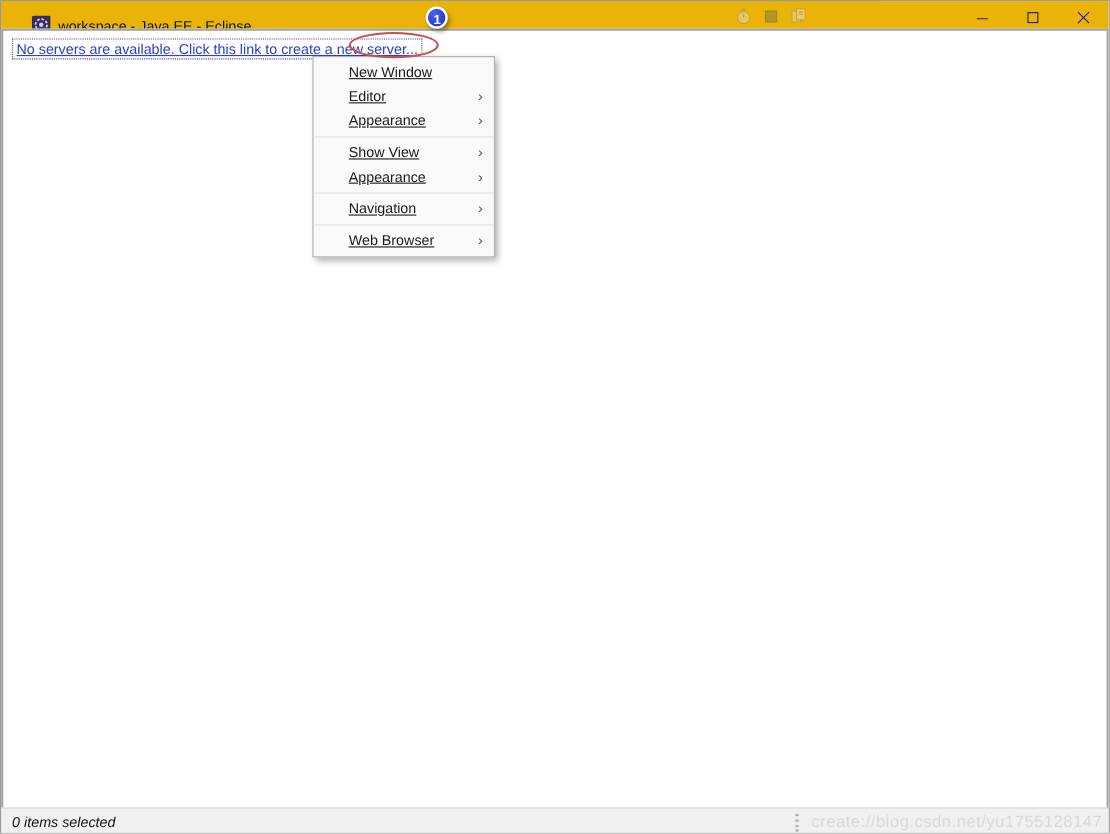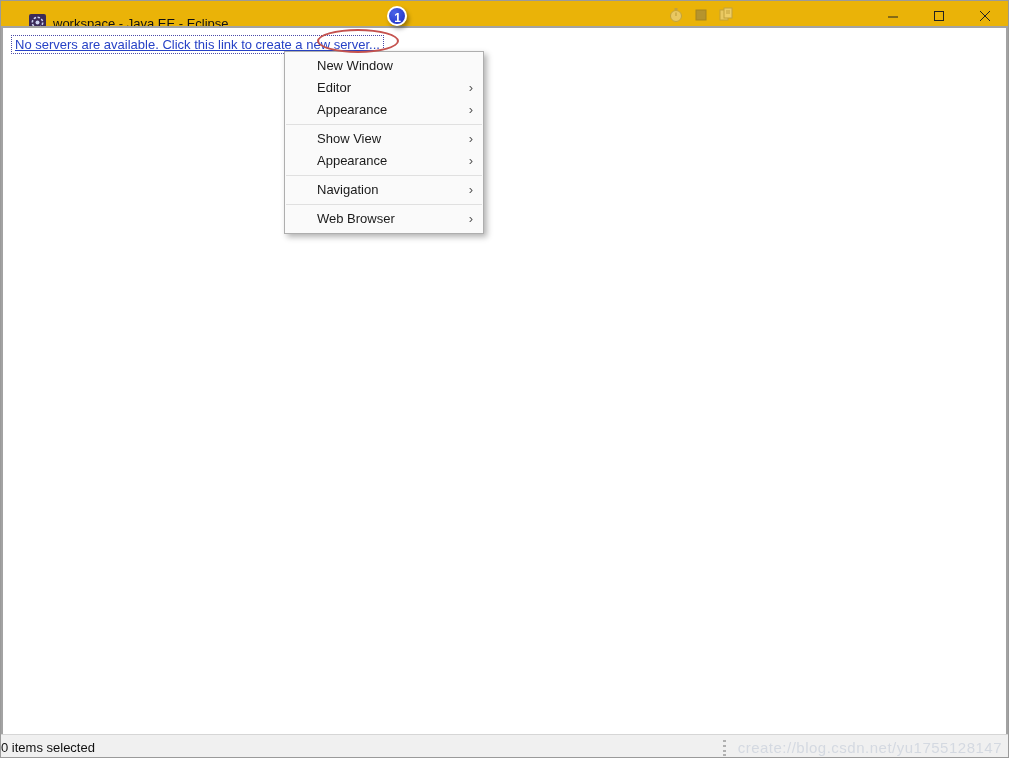--- a/index.html
+++ b/index.html
@@ -72,26 +72,26 @@
   #outline .msg { padding:8px 6px; font-size:13px; color:#111; line-height:17px; }
 
   
   #bottom { left:205px; top:545px; width:801px; height:188px; background:#f0f0f0; border:1px solid #9f9f9f; }
   #bottom .phead { border-bottom:none; }
   #bottom-content { position:absolute; left:0; top:25px; right:0; bottom:0; background:#fff; border:2px solid #a3a3a3; padding:7px 8px; }
   #servers-link { display:inline-block; color:#2742c6; text-decoration:underline; border:1px dotted #4a4aa8; padding:1px 3px; font-size:13px; }
 
   
   #statusbar { position:absolute; left:0; top:733px; width:100%; height:25px; background:#f0f0f0; border-top:1px solid #d6d6d6; display:flex; align-items:center; }
-  #status-left { font-size:13px; color:#111; }
+  #status-left { padding-left:10px; font-size:13px; color:#111;font-style:italic; }
   #status-grip { position:absolute; left:721px; top:4px; }
   #watermark { margin-left:auto; padding-right:6px; font-size:15px; color:#d4d9e1; letter-spacing:.5px; }
 
   
-  #window-menu { position:absolute; left:283px; top:50px; width:200px; background:#fafafa; border:1px solid #aeaeae; box-shadow:3px 3px 6px rgba(0,0,0,.3); z-index:50; padding:3px 0; }
+  #window-menu { position:absolute; left:283px; top:50px; width:166px; background:#fafafa; border:1px solid #aeaeae; box-shadow:3px 3px 6px rgba(0,0,0,.3); z-index:50; padding:3px 0;text-decoration:underline; }
   .ditem { position:relative; height:22px; line-height:22px; padding-left:32px; font-size:13px; color:#1a1a1a; }
   .ditem.selected { background:linear-gradient(#b4dcf8,#9ccdf0); }
   .subarrow { position:absolute; right:10px; top:0; color:#555; font-size:13px; }
   .dsep { height:1px; background:#e0e0e0; margin:3px 1px; }
 </style>
 </head>
 <body>
 
 <div id="app">
 

